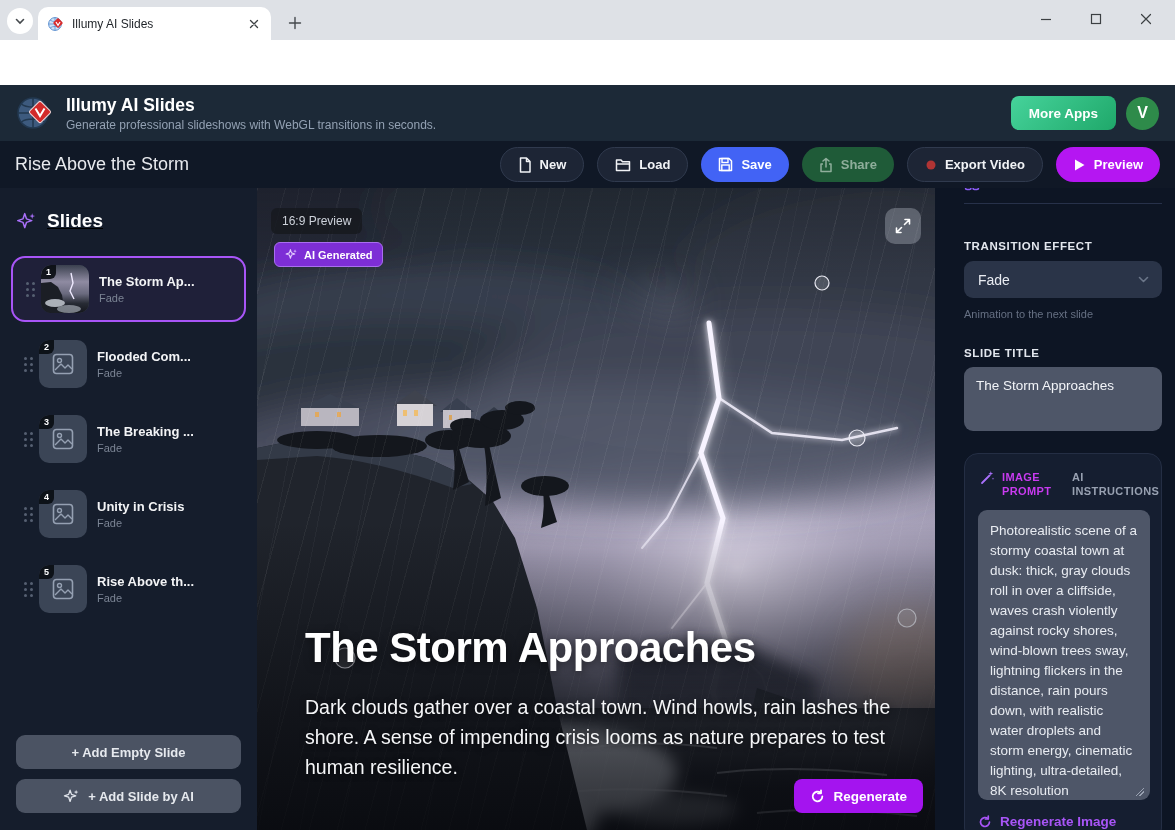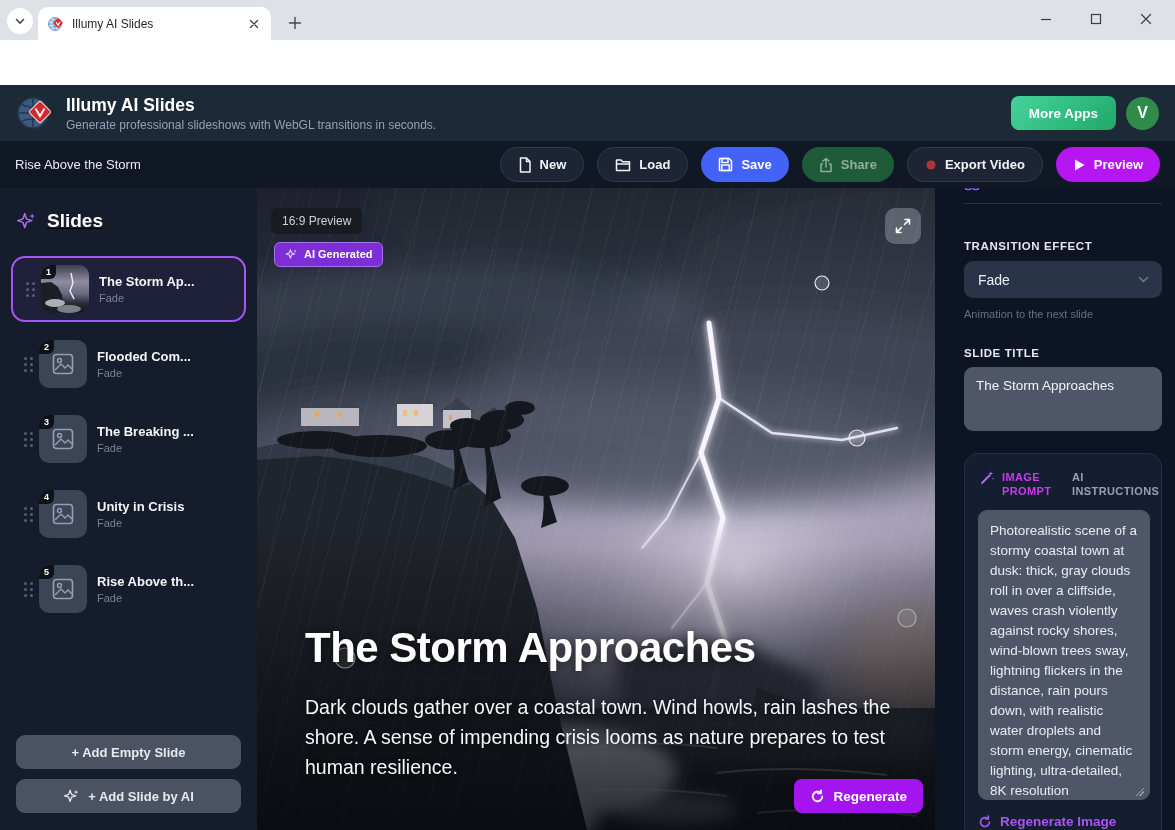--- a/index.html
+++ b/index.html
@@ -27,21 +27,21 @@
   .app-header { position:absolute; left:0; top:85px; width:1175px; height:56px; background:#1c2937; display:flex; align-items:center; padding:0 16px; }
   .logo { width:38px; height:38px; position:relative; flex:none; }
   .app-titles { margin-left:12px; flex:1; }
   .app-title { font-size:17.5px; font-weight:bold; color:#ffffff; }
   .app-subtitle { font-size:12px; color:#93a1b3; margin-top:2px; }
   .more-apps { height:34px; padding:8px 18px; border-radius:8px; background:linear-gradient(135deg,#46d39b,#1fa86a); color:#fff; font-size:13.5px; font-weight:bold; display:flex; align-items:center; cursor:pointer; margin-right:10px; }
   .user-avatar { width:33px; height:33px; border-radius:50%; background:#2e8b4a; color:#fff; font-size:16px; font-weight:bold; display:flex; align-items:center; justify-content:center; cursor:pointer; }
 
   
   .project-bar { position:absolute; left:0; top:141px; width:1175px; height:47px; background:#101826; display:flex; align-items:center; padding:0 15px; }
-  .project-title { font-size:13px; color:#e8eaee; flex:1; }
+  .project-title { font-size:18px; color:#e8eaee; flex:1; }
   .pb-actions { display:flex; align-items:center; gap:13px; }
   .pill-btn { height:35px; border-radius:18px; display:flex; align-items:center; gap:8px; padding:0 17px; font-size:13px; font-weight:bold; cursor:pointer; }
   .pill-dark { background:#1d2535; border:1px solid #303a4e; color:#f1f3f6; }
   .pill-save { background:#4263f5; color:#fff; }
   .pill-share { background:#1f5b38; color:#8fae9b; }
   .pill-preview { background:#b516f2; color:#fff; }
 
   
   .sidebar { position:absolute; left:0; top:188px; width:257px; height:642px; background:#151d2c; overflow:hidden; }
   .sidebar-head { display:flex; align-items:center; gap:10px; padding:22px 16px 16px 16px;text-decoration:underline; }
@@ -64,21 +64,21 @@
 
   
   .stage { position:absolute; left:257px; top:188px; width:678px; height:642px; overflow:hidden; background:#000000; }
   .stage svg.scene { position:absolute; inset:0; }
   .rain { position:absolute; inset:0; pointer-events:none; opacity:.55;
     background-image:repeating-linear-gradient(105deg, rgba(255,255,255,0.10) 0 1px, transparent 1px 27px),
                      repeating-linear-gradient(101deg, rgba(255,255,255,0.07) 0 1px, transparent 1px 41px); }
   .vignette { position:absolute; inset:0; pointer-events:none;
     background:linear-gradient(180deg, rgba(8,10,14,0.25) 0%, rgba(8,10,14,0) 14%, rgba(8,10,14,0) 52%, rgba(6,7,11,0.55) 82%, rgba(4,5,9,0.78) 100%); }
   .badge-aspect { position:absolute; left:14px; top:20px; background:rgba(22,24,30,0.78); color:#cdd2da; font-size:12px; padding:6px 11px; border-radius:6px; }
-  .badge-ai { position:absolute; left:17px; top:54px; background:#7d2ed6; border:1px solid #a96ef0; color:#fff; font-size:11px; font-weight:bold; padding:5px 10px; border-radius:6px; display:flex; gap:6px; }
+  .badge-ai { position:absolute; left:17px; top:54px; background:#7d2ed6; border:1px solid #a96ef0; color:#fff; font-size:11px; font-weight:bold; padding:5px 10px; border-radius:6px; display:flex; align-items:center; gap:6px; }
   .expand-btn { position:absolute; right:14px; top:20px; width:36px; height:36px; border-radius:10px; background:rgba(190,196,206,0.35); display:flex; align-items:center; justify-content:center; cursor:pointer; }
   .stage-title { position:absolute; left:48px; top:436px; font-size:42px; font-weight:800; color:#ffffff; letter-spacing:-0.5px; text-shadow:0 2px 10px rgba(0,0,0,0.55); }
   .stage-body { position:absolute; left:48px; top:504px; width:606px; font-size:19.5px; line-height:30px; color:#f5f6f8; text-shadow:0 1px 6px rgba(0,0,0,0.6); }
   .regen-btn { position:absolute; right:12px; bottom:17px; height:34px; padding:0 16px; border-radius:8px; background:#a414ef; color:#fff; font-size:13.5px; font-weight:bold; display:flex; align-items:center; gap:8px; cursor:pointer; }
 
   
   .panel { position:absolute; left:935px; top:188px; width:240px; height:642px; background:#0d1524; overflow:hidden; }
   .panel-inner { padding:0 13px 0 29px; }
   .panel-head { display:flex; align-items:center; gap:9px; margin-top:-14px; }
   .panel-head-title { font-size:15px; font-weight:bold; color:#f2f4f7; }

